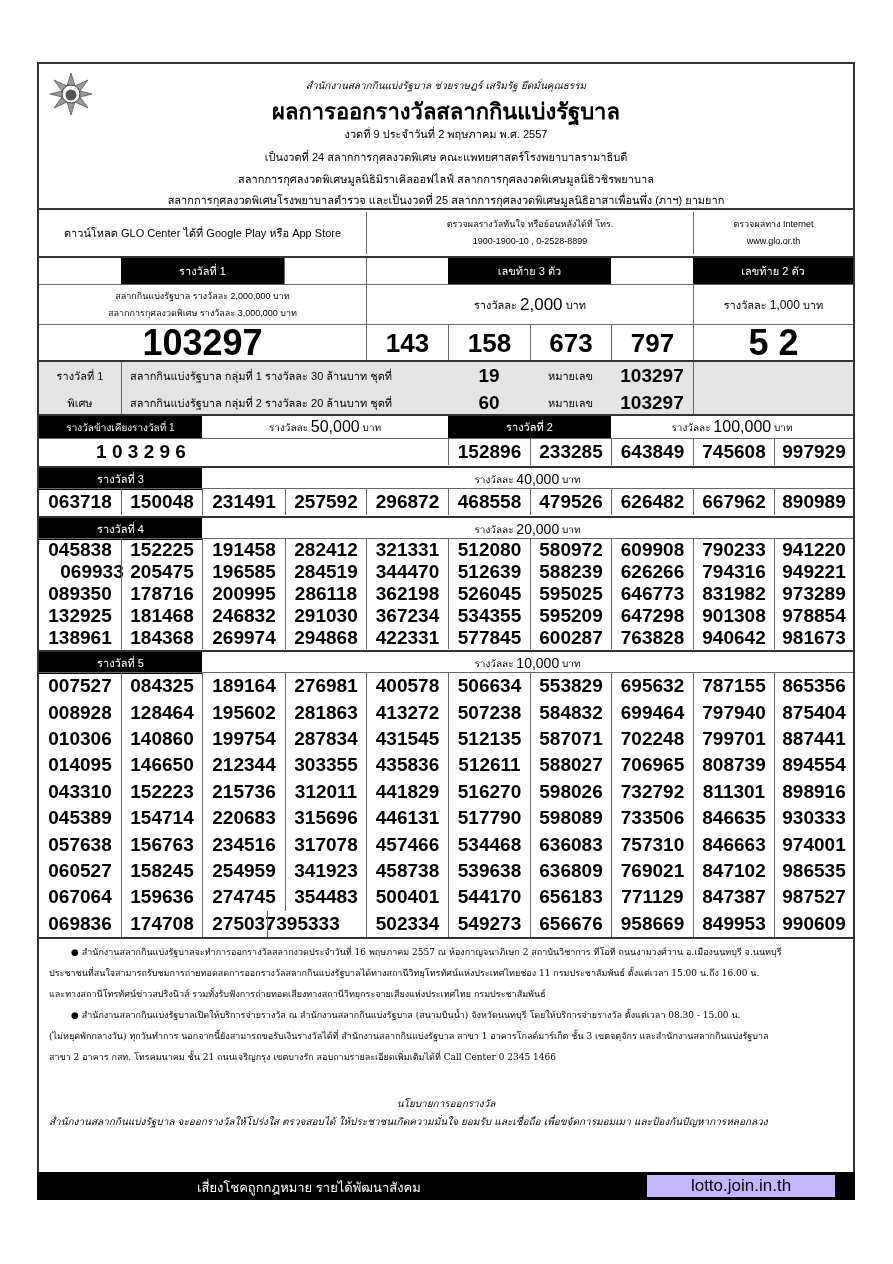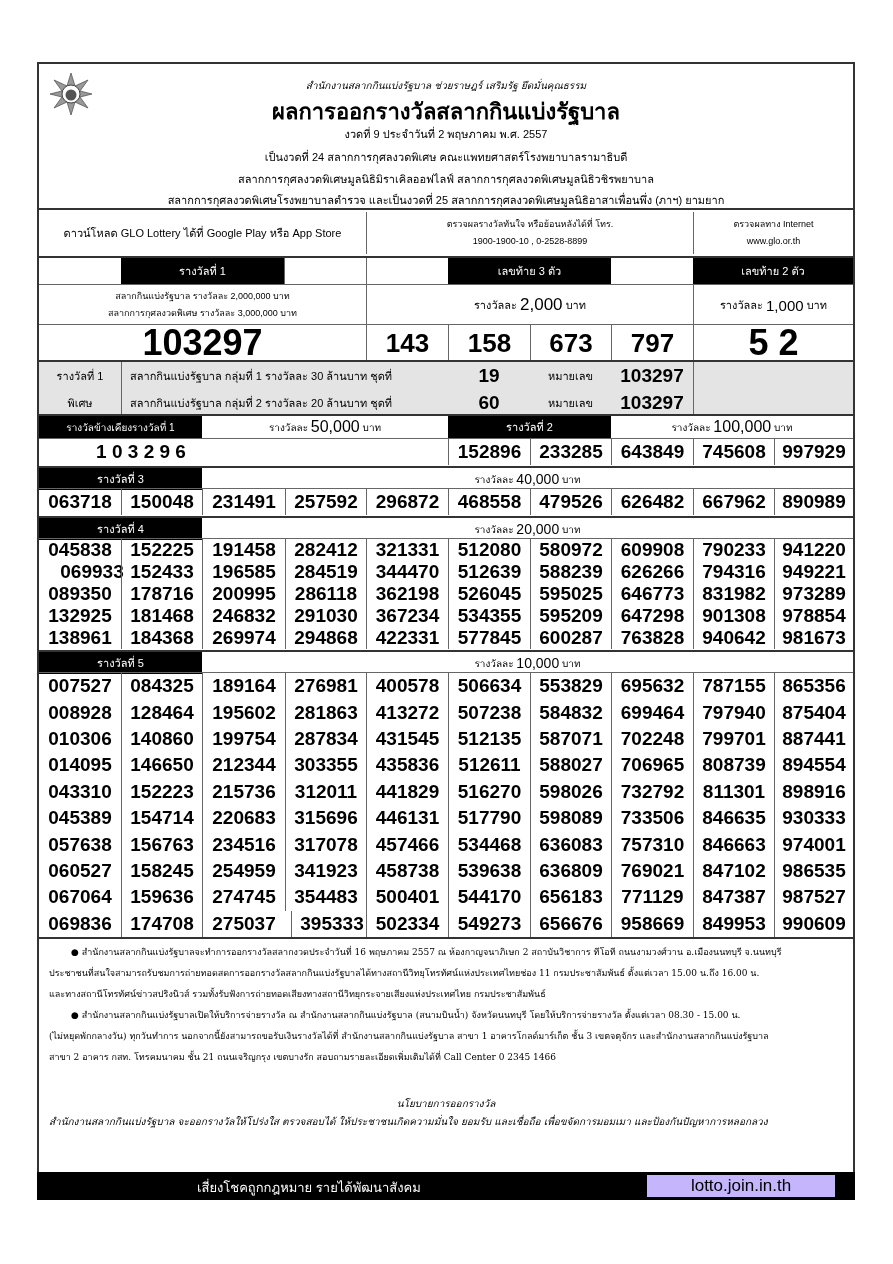--- a/index.html
+++ b/index.html
@@ -46,21 +46,21 @@
     </svg>
     <div class="l1">สำนักงานสลากกินแบ่งรัฐบาล ช่วยราษฎร์ เสริมรัฐ ยึดมั่นคุณธรรม</div>
     <div class="l2">ผลการออกรางวัลสลากกินแบ่งรัฐบาล</div>
     <div class="l3">งวดที่ 9  ประจำวันที่ 2 พฤษภาคม พ.ศ. 2557</div>
     <div class="l4">เป็นงวดที่ 24   สลากการกุศลงวดพิเศษ คณะแพทยศาสตร์โรงพยาบาลรามาธิบดี</div>
     <div class="l5">สลากการกุศลงวดพิเศษมูลนิธิมิราเคิลออฟไลฟ์   สลากการกุศลงวดพิเศษมูลนิธิวชิรพยาบาล</div>
     <div class="l6">สลากการกุศลงวดพิเศษโรงพยาบาลตำรวจ  และเป็นงวดที่ 25  สลากการกุศลงวดพิเศษมูลนิธิอาสาเพื่อนพึ่ง (ภาฯ) ยามยาก</div>
   </div>
 
   <div class="band info" style="top:148px;height:44px;border-bottom:2px solid #333;">
-    <div class="cell" style="left:0;top:0;width:327px;height:42px;font-size:11px;">ดาวน์โหลด GLO Lottery ได้ที่ Google Play หรือ App Store</div>
+    <div class="cell" style="left:0;top:0;width:327px;height:42px;font-size:11px;">ดาวน์โหลด GLO Center ได้ที่ Google Play หรือ App Store</div>
     <div class="cell small bl" style="left:327px;top:0;width:327px;height:42px;">
       <span>ตรวจผลรางวัลทันใจ หรือย้อนหลังได้ที่ โทร.</span>
       <span>1900-1900-10   ,   0-2528-8899</span>
     </div>
     <div class="cell small bl" style="left:654px;top:0;width:160px;height:42px;">
       <span>ตรวจผลทาง Internet</span>
       <span>www.glo.or.th</span>
     </div>
   </div>
 
@@ -74,21 +74,21 @@
 
   <div class="band bt" style="top:220px;height:40px;">
     <div class="cell small" style="left:0;top:0;width:327px;height:40px;">
       <span>สลากกินแบ่งรัฐบาล   รางวัลละ  2,000,000 บาท</span>
       <span>สลากการกุศลงวดพิเศษ   รางวัลละ 3,000,000 บาท</span>
     </div>
     <div class="cell bl" style="left:327px;top:0;width:327px;height:40px;font-size:11px;">
       <span>รางวัลละ</span>&nbsp;<span style="font-size:17px">2,000</span>&nbsp;<span>บาท</span>
     </div>
     <div class="cell bl" style="left:654px;top:0;width:160px;height:40px;font-size:11px;">
-      <span>รางวัลละ</span>&nbsp;<span style="font-size:15px">1,000</span>&nbsp;<span>บาท</span>
+      <span>รางวัลละ</span>&nbsp;<span style="font-size:12px">1,000</span>&nbsp;<span>บาท</span>
     </div>
   </div>
 
   <div class="band bt" style="top:260px;height:36px;">
     <div class="cell big" style="left:0;top:0;width:327px;height:36px;">103297</div>
     <div class="cell mid bl" style="left:327px;top:0;width:82px;height:36px;">143</div>
     <div class="cell mid bl" style="left:409px;top:0;width:82px;height:36px;">158</div>
     <div class="cell mid bl" style="left:491px;top:0;width:81px;height:36px;">673</div>
     <div class="cell mid bl" style="left:572px;top:0;width:82px;height:36px;">797</div>
     <div class="cell big bl" style="left:654px;top:0;width:160px;height:36px;">5 2</div>
@@ -157,21 +157,21 @@
       <div class="cell num6 bl" style="left: 82px; top: 0px; width: 81px; height: 22px;">152225</div>
       <div class="cell num6 bl" style="left: 163px; top: 0px; width: 83px; height: 22px;">191458</div>
       <div class="cell num6 bl" style="left: 246px; top: 0px; width: 81px; height: 22px;">282412</div>
       <div class="cell num6 bl" style="left: 327px; top: 0px; width: 82px; height: 22px;">321331</div>
       <div class="cell num6 bl" style="left: 409px; top: 0px; width: 82px; height: 22px;">512080</div>
       <div class="cell num6 bl" style="left: 491px; top: 0px; width: 81px; height: 22px;">580972</div>
       <div class="cell num6 bl" style="left: 572px; top: 0px; width: 82px; height: 22px;">609908</div>
       <div class="cell num6 bl" style="left: 654px; top: 0px; width: 81px; height: 22px;">790233</div>
       <div class="cell num6 bl" style="left: 735px; top: 0px; width: 79px; height: 22px;">941220</div>
       <div class="cell num6" style="left: 0px; top: 22px; width: 82px; height: 22px; padding-left: 24px;">069933</div>
-      <div class="cell num6 bl" style="left: 82px; top: 22px; width: 81px; height: 22px;">152433</div>
+      <div class="cell num6 bl" style="left: 82px; top: 22px; width: 81px; height: 22px;">205475</div>
       <div class="cell num6 bl" style="left: 163px; top: 22px; width: 83px; height: 22px;">196585</div>
       <div class="cell num6 bl" style="left: 246px; top: 22px; width: 81px; height: 22px;">284519</div>
       <div class="cell num6 bl" style="left: 327px; top: 22px; width: 82px; height: 22px;">344470</div>
       <div class="cell num6 bl" style="left: 409px; top: 22px; width: 82px; height: 22px;">512639</div>
       <div class="cell num6 bl" style="left: 491px; top: 22px; width: 81px; height: 22px;">588239</div>
       <div class="cell num6 bl" style="left: 572px; top: 22px; width: 82px; height: 22px;">626266</div>
       <div class="cell num6 bl" style="left: 654px; top: 22px; width: 81px; height: 22px;">794316</div>
       <div class="cell num6 bl" style="left: 735px; top: 22px; width: 79px; height: 22px;">949221</div>
       <div class="cell num6" style="left: 0px; top: 44px; width: 82px; height: 22px; text-align: center;">089350</div>
       <div class="cell num6 bl" style="left: 82px; top: 44px; width: 81px; height: 22px;">178716</div>
@@ -298,21 +298,21 @@
       <div class="cell num6 bl" style="left: 246px; top: 211.2px; width: 81px; height: 26.4px;">354483</div>
       <div class="cell num6 bl" style="left: 327px; top: 211.2px; width: 82px; height: 26.4px;">500401</div>
       <div class="cell num6 bl" style="left: 409px; top: 211.2px; width: 82px; height: 26.4px;">544170</div>
       <div class="cell num6 bl" style="left: 491px; top: 211.2px; width: 81px; height: 26.4px;">656183</div>
       <div class="cell num6 bl" style="left: 572px; top: 211.2px; width: 82px; height: 26.4px;">771129</div>
       <div class="cell num6 bl" style="left: 654px; top: 211.2px; width: 81px; height: 26.4px;">847387</div>
       <div class="cell num6 bl" style="left: 735px; top: 211.2px; width: 79px; height: 26.4px;">987527</div>
       <div class="cell num6" style="left: 0px; top: 237.6px; width: 82px; height: 26.4px;">069836</div>
       <div class="cell num6 bl" style="left: 82px; top: 237.6px; width: 81px; height: 26.4px;">174708</div>
       <div class="cell num6 bl" style="left: 163px; top: 237.6px; width: 83px; height: 26.4px;">275037</div>
-      <div class="cell num6 bl" style="left: 252px; top: 237.6px; width: 81px; height: 26.4px;">395333</div>
+      <div class="cell num6 bl" style="left: 228px; top: 237.6px; width: 81px; height: 26.4px;">395333</div>
       <div class="cell num6 bl" style="left: 327px; top: 237.6px; width: 82px; height: 26.4px;">502334</div>
       <div class="cell num6 bl" style="left: 409px; top: 237.6px; width: 82px; height: 26.4px;">549273</div>
       <div class="cell num6 bl" style="left: 491px; top: 237.6px; width: 81px; height: 26.4px;">656676</div>
       <div class="cell num6 bl" style="left: 572px; top: 237.6px; width: 82px; height: 26.4px;">958669</div>
       <div class="cell num6 bl" style="left: 654px; top: 237.6px; width: 81px; height: 26.4px;">849953</div>
       <div class="cell num6 bl" style="left: 735px; top: 237.6px; width: 79px; height: 26.4px;">990609</div>
     </div>
 
   <div class="notes">
     <p class="ind">●  สำนักงานสลากกินแบ่งรัฐบาลจะทำการออกรางวัลสลากงวดประจำวันที่ 16 พฤษภาคม 2557 ณ ห้องกาญจนาภิเษก 2 สถาบันวิชาการ ทีโอที ถนนงามวงศ์วาน อ.เมืองนนทบุรี จ.นนทบุรี</p>

